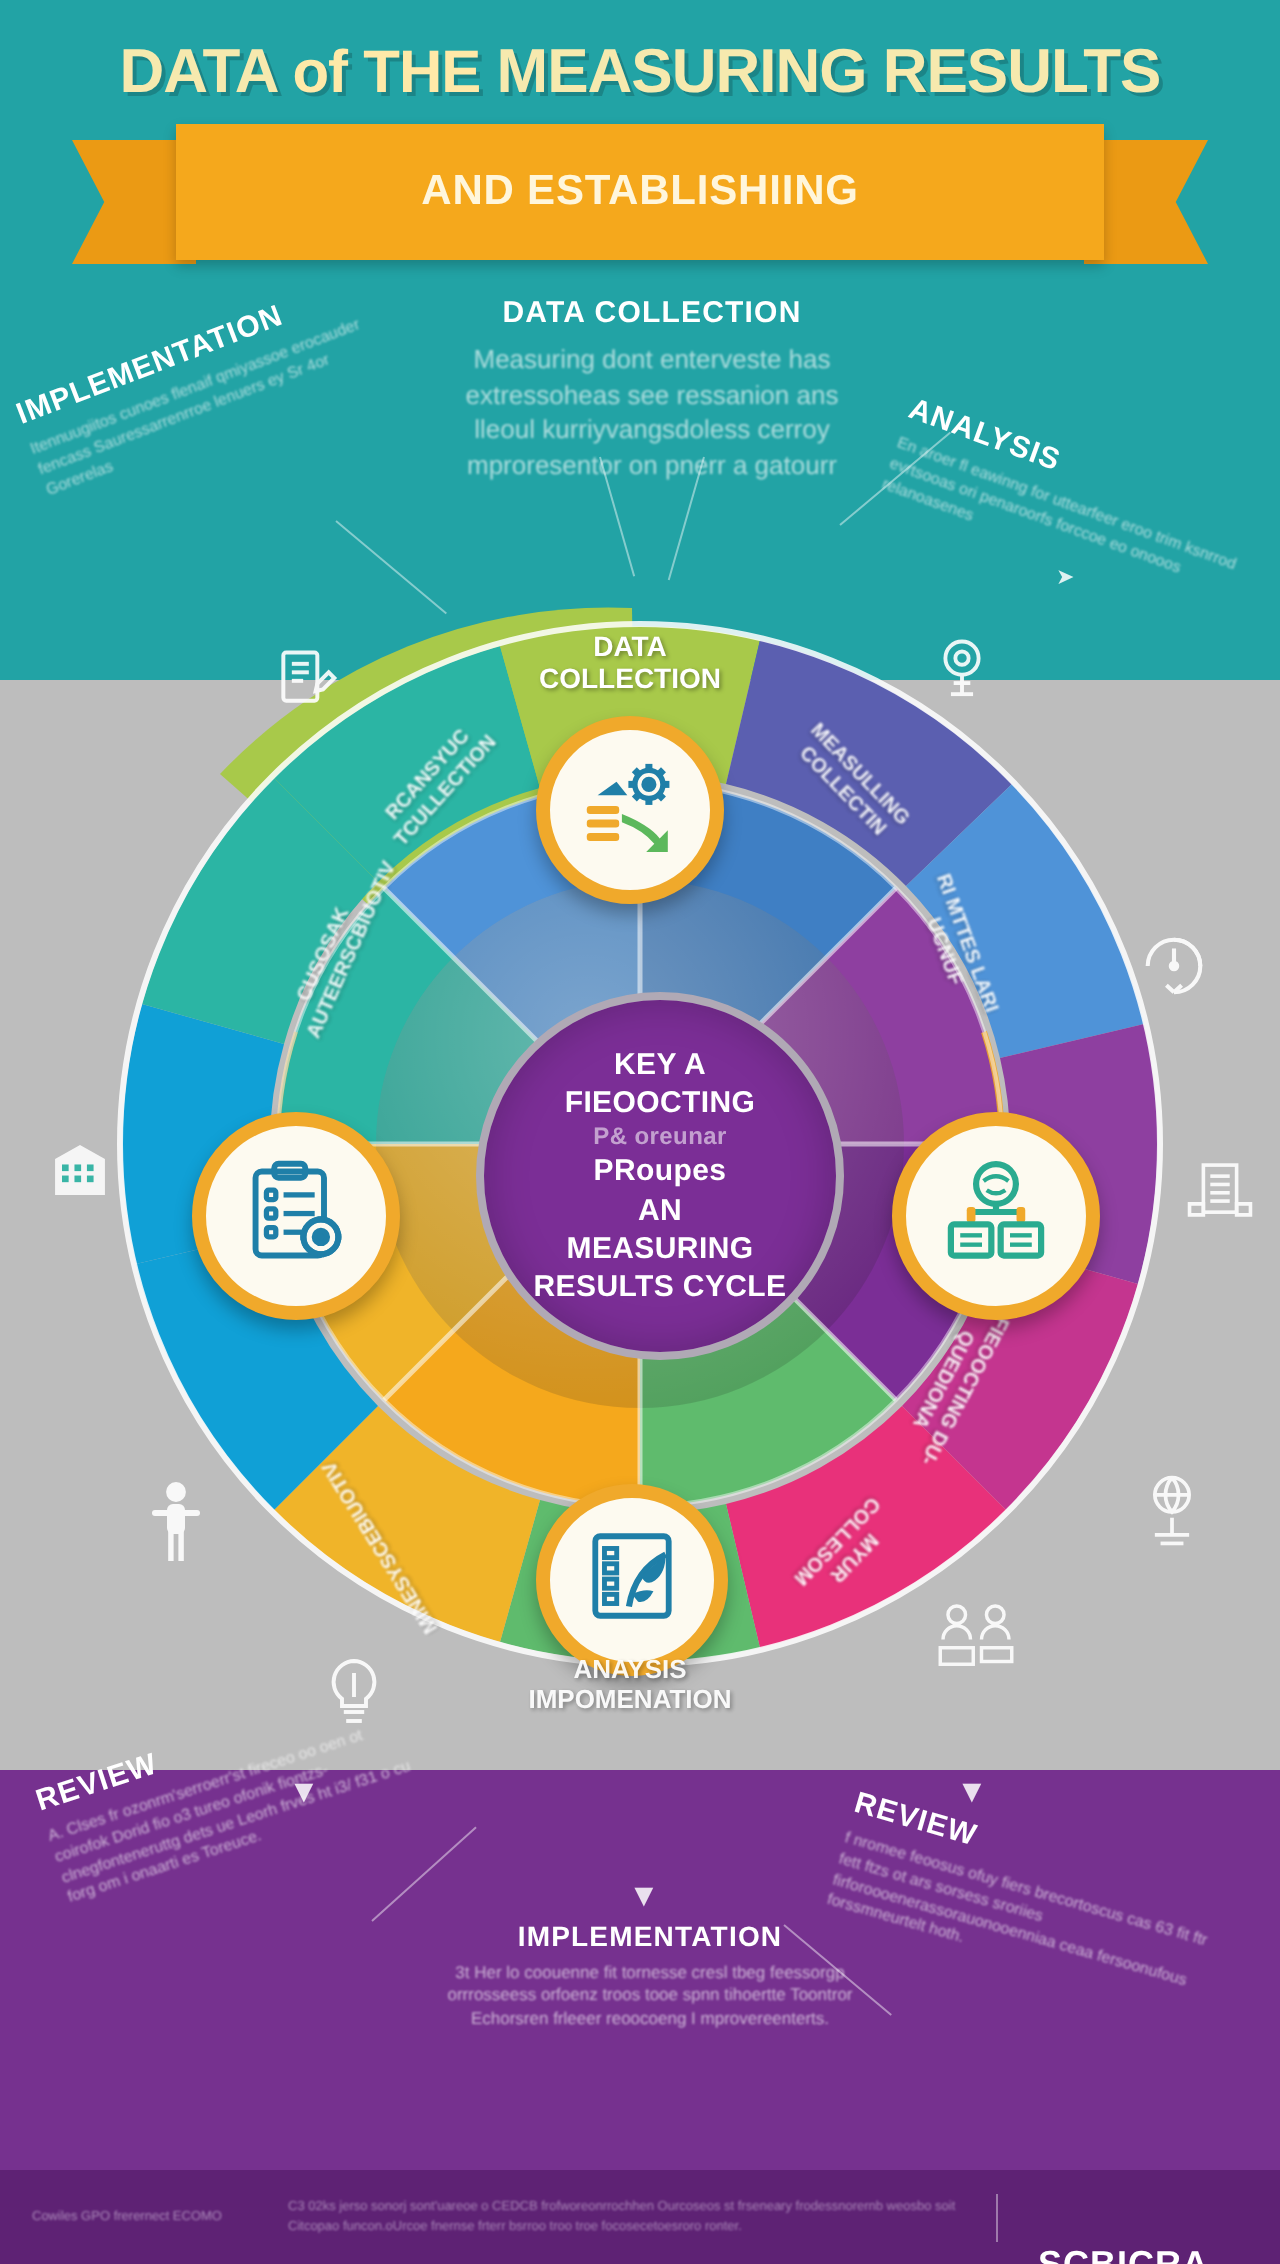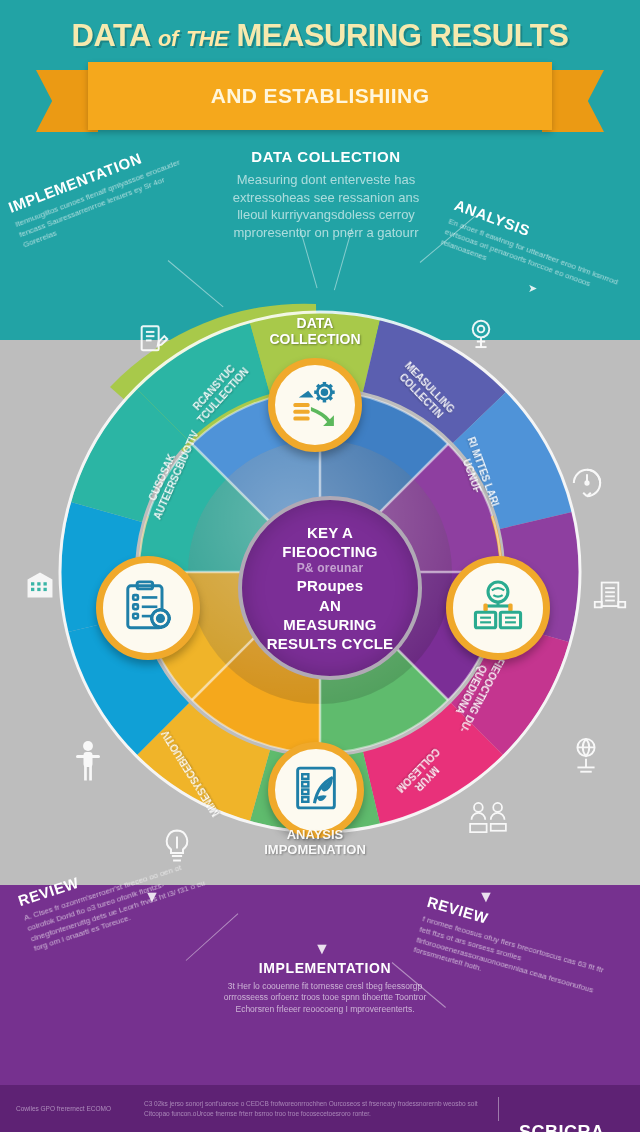--- a/index.html
+++ b/index.html
@@ -17,21 +17,21 @@
   .band-footer { position:absolute; left:0; top:1085px;width:640px;height:47px;  background:#5e2274; }
 
   
   .header { position:absolute; left:0; top:0; width:640px; height:145px; z-index:30; }
   .title-main {
     position:absolute; top:18px; left:0; width:640px; text-align:center;
     font-size:31px; font-weight:bold; letter-spacing:-0.5px;
     color:#f6e9ae; text-shadow:2px 2px 0 rgba(0,0,0,0.18);
     white-space:nowrap;
   }
-  .title-main .light { font-style:italic; font-size:22px; color:#ffe9a8; }
+  .title-main .light { font-size:30px; color:#ffe9a8; }
 
   .ribbon {
     position:absolute; top:62px; left:88px; width:464px; height:68px;
     background:#f5a81c; z-index:3;
     box-shadow:0 3px 6px rgba(0,0,0,0.22);
     display:flex; flex-direction:row; align-items:center; justify-content:center;
   }
   .ribbon-tail {
     position:absolute; top:70px; width:62px; height:62px; background:#eb9a14; z-index:2;
   }

